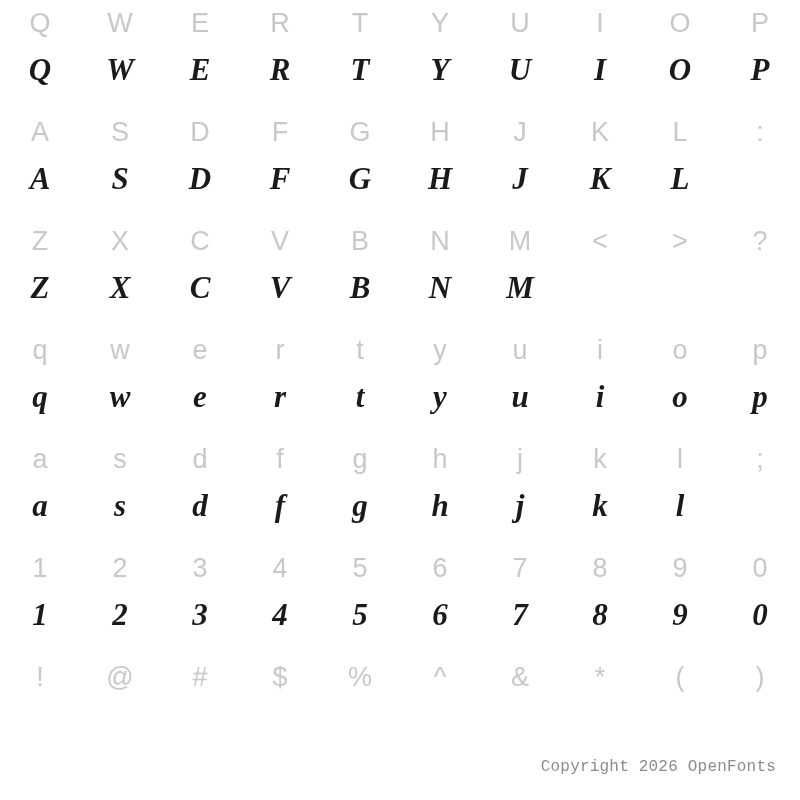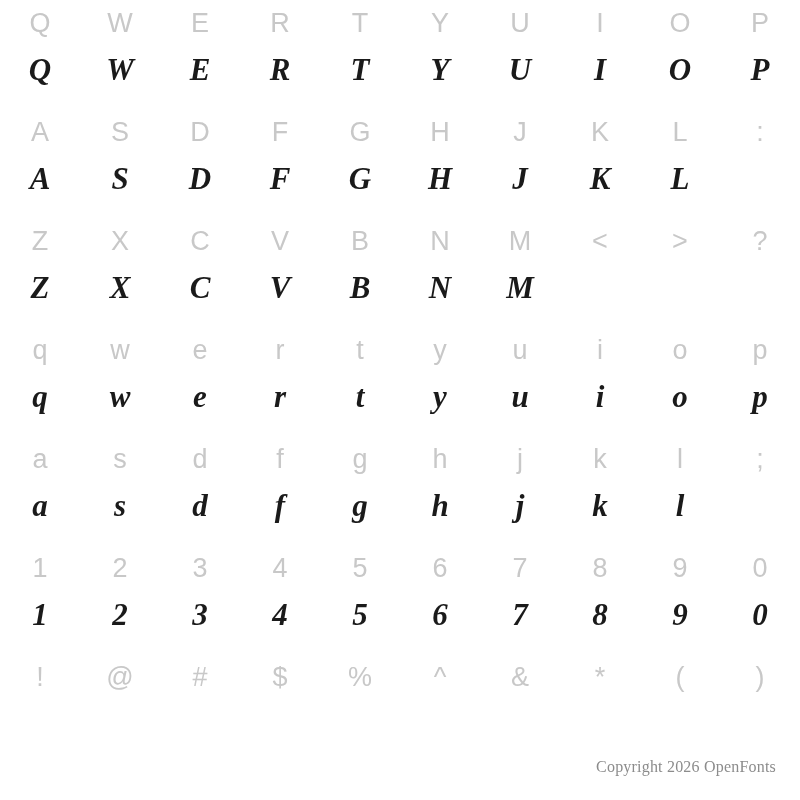--- a/index.html
+++ b/index.html
@@ -59,21 +59,21 @@
     font-style: italic;
     padding-top: 2px;
   }
   .row-gap {
     height: 7px;
   }
   .copyright {
     position: absolute;
     right: 24px;
     bottom: 24px;
-    font-family: Liberation Serif, serif;
+    font-family: Liberation Mono, monospace;
     font-size: 16px;
     color: #8c8c8c;
     letter-spacing: 0.2px;
   }
 </style>
 </head>
 <body>
 
 <div id="page">
 

